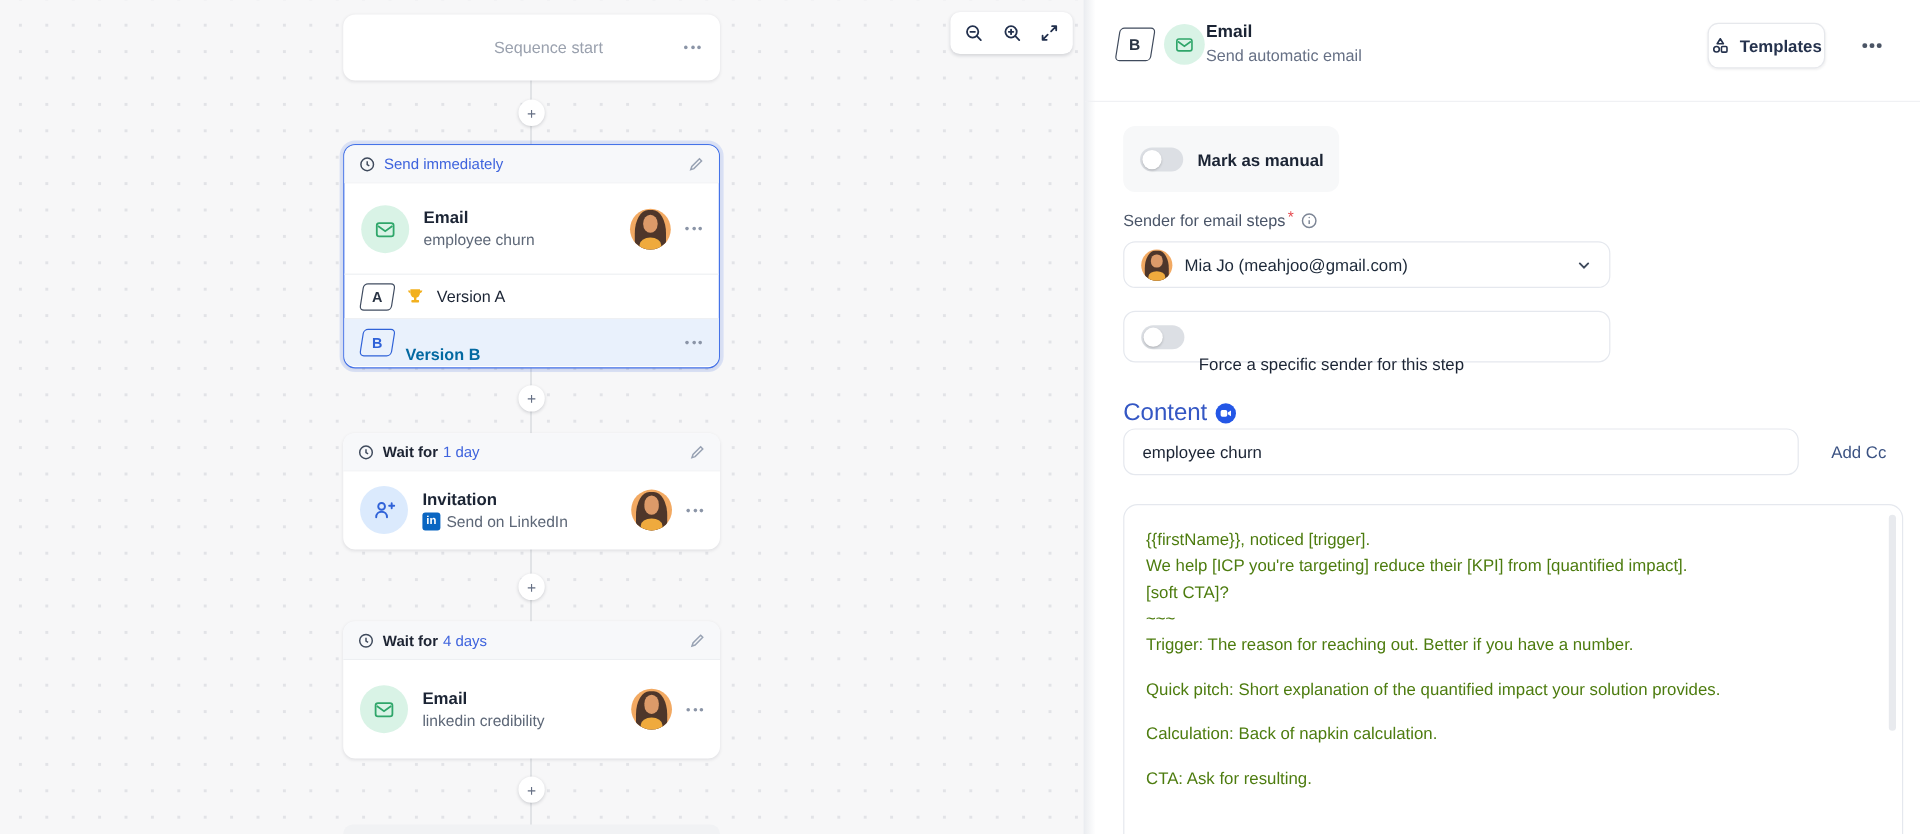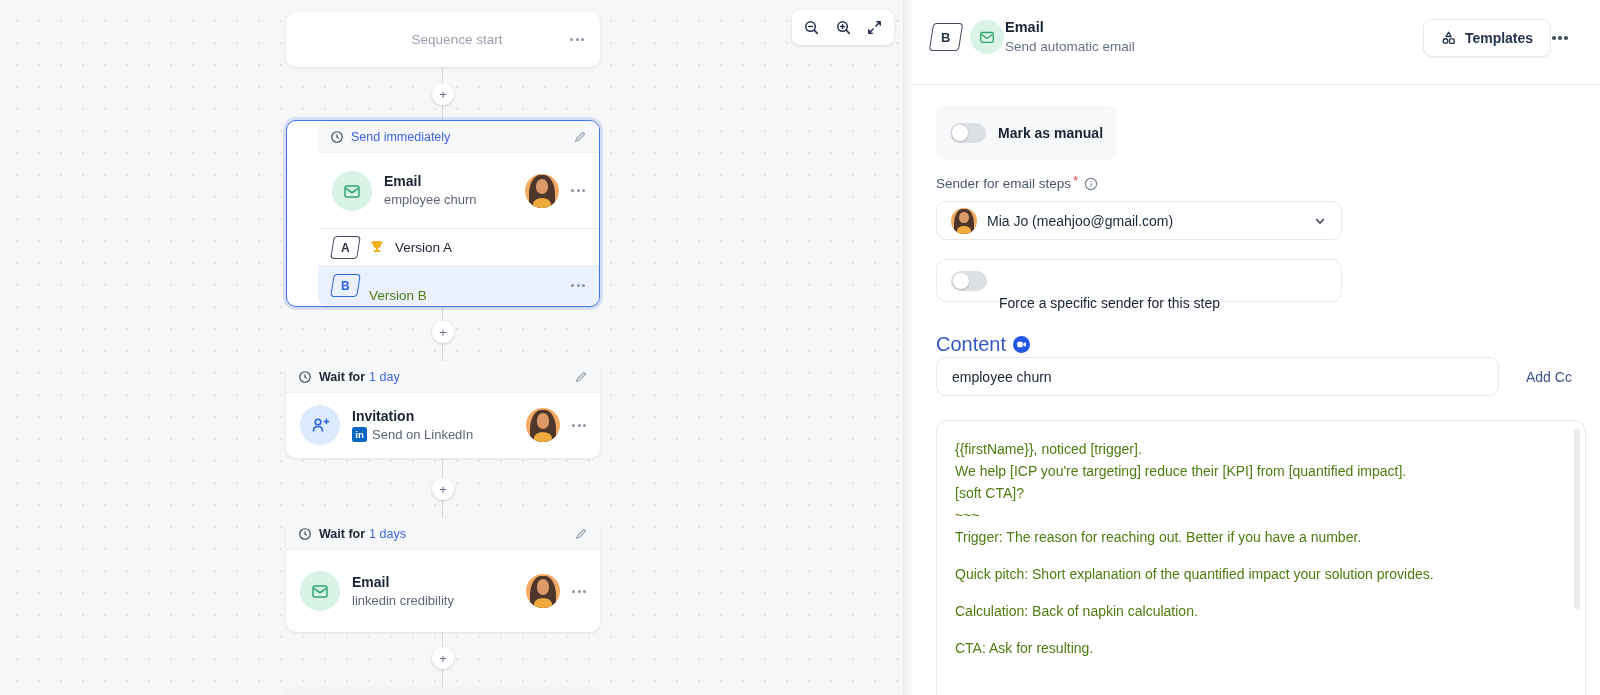--- a/index.html
+++ b/index.html
@@ -11,21 +11,21 @@
     background-color:#f7f7f8;
     background-image:radial-gradient(circle,#e2e3e7 1.3px,transparent 1.5px);
     background-size:22px 22px; background-position:6px 10px; }
   .connector { position:absolute; left:442px; top:40px; width:1px; height:655px; background:#d3d6db; }
   .plus-btn { position:absolute; left:432px; width:22px; height:22px; border-radius:50%;
     background:#fff; box-shadow:0 1px 3px rgba(16,24,40,.18); color:#667085;
     font-size:13px; display:flex; align-items:center; justify-content:center; cursor:pointer; }
 
   .card { position:absolute; left:286px; width:314px; background:#fff; border-radius:10px;
     box-shadow:0 1px 3px rgba(16,24,40,.10); }
-  .card.selected { border:1.5px solid #4573e8; box-shadow:0 0 0 3px rgba(69,115,232,.16),0 1px 3px rgba(16,24,40,.06);padding-left:31px; }
+  .card.selected { border:1.5px solid #4573e8; box-shadow:0 0 0 3px rgba(69,115,232,.16),0 1px 3px rgba(16,24,40,.06); }
 
   .seq-start { top:12px; height:55px; display:flex; align-items:center; }
   .seq-start .label { flex:1; text-align:center; color:#9aa1ae; font-size:13.5px; padding-left:58px; }
 
   .node-header { height:32px; background:#f7f8fa; border-bottom:1px solid #edeff2;
     border-radius:9px 9px 0 0; display:flex; align-items:center; padding:0 12px; gap:7px; }
   .node-header .htxt { font-size:12.5px; font-weight:500; color:#3e63dd; }
   .node-header .htxt-dark { font-size:12.5px; font-weight:600; color:#1d2433; }
   .node-header .hval { font-size:12.5px; font-weight:500; color:#3e63dd; margin-left:-3px; }
   .node-header .spacer { flex:1; }
@@ -42,21 +42,21 @@
   .dots i { width:3px; height:3px; border-radius:50%; background:#8b95a7; }
 
   .version-row { height:37px; border-top:1px solid #eef0f3; display:flex; align-items:center; padding:0 14px; gap:10px; }
   .version-row.b { height:40px; background:#e9f1fc; border-radius:0 0 8px 8px; }
   .ab-badge { width:27px; height:23px; border:1.6px solid #414d61; border-radius:4px;
     transform:skewX(-9deg); display:flex; align-items:center; justify-content:center; flex:none; }
   .ab-badge span { transform:skewX(9deg); font-size:12px; font-weight:700; color:#2a3444; }
   .ab-badge.blue { border-color:#2f62d8; }
   .ab-badge.blue span { color:#2f62d8; }
   .vlabel { font-size:13.5px; color:#1b2434; }
-  .vlabel.blue { color:#4d7c0f; font-weight:400;margin-top:19px; }
+  .vlabel.blue { color:#0369a1; font-weight:700;margin-top:19px; }
 
   .li-badge { width:15px; height:15px; background:#0a66c2; border-radius:2.5px; color:#fff;
     font-size:9.5px; font-weight:700; display:flex; align-items:center; justify-content:center; flex:none; }
 
   .avatar { position:relative; width:34px; height:34px; border-radius:50%; background:#f2a962; overflow:hidden; flex:none; }
   .avatar .hair { position:absolute; left:11%; top:5%; width:78%; height:135%; background:#4e362a; border-radius:42% 42% 38% 38%; }
   .avatar .shirt { position:absolute; left:23%; bottom:-8%; width:54%; height:36%; background:#efaa3d; border-radius:50% 50% 0 0; }
   .avatar .face { position:absolute; left:31%; top:16%; width:38%; height:45%; background:#dc9a69; border-radius:50%; }
 
   .partial-card { position:absolute; left:286px; top:687px; width:314px; height:8px;
@@ -72,21 +72,21 @@
   .panel::before { content:""; position:absolute; left:0; top:0; bottom:0; width:9px;
     background:linear-gradient(90deg,#eceef1,#ffffff); }
   .panel-header { position:absolute; left:0; top:0; width:100%; height:85px; border-bottom:1px solid #f0f1f4; }
   .p-badge { position:absolute; left:27px; top:23px; width:30px; height:28px; border:1.7px solid #3f4a5c;
     border-radius:4px; transform:skewX(-9deg); display:flex; align-items:center; justify-content:center; background:#fff; }
   .p-badge span { transform:skewX(9deg); font-size:13px; font-weight:700; color:#2a3444; }
   .p-mailcircle { position:absolute; left:66px; top:20px; width:34px; height:34px; border-radius:50%;
     background:#d9f3e6; display:flex; align-items:center; justify-content:center; }
   .p-title { position:absolute; left:101px; top:19px; font-size:14.5px; font-weight:700; color:#1b2434; }
   .p-sub { position:absolute; left:101px; top:39px; font-size:13.5px; color:#667085; }
-  .templates-btn { position:absolute; left:519px; top:19px; width:128px; height:38px; background:#fff;
+  .templates-btn { position:absolute; left:519px; top:19px; width:98px; height:38px; background:#fff;
     border:1px solid #e6e8ec; border-radius:9px; box-shadow:0 1px 2px rgba(16,24,40,.06);
     display:flex; align-items:center; justify-content:center; gap:8px; cursor:pointer; }
   .templates-btn span { font-size:14px; font-weight:600; color:#25324d; }
   .p-dots { position:absolute; left:648px; top:28px; width:26px; height:20px; }
   .p-dots i { width:3.5px; height:3.5px; background:#4b5565; }
 
   .manual-box { position:absolute; left:32px; top:105px; width:180px; height:55px; background:#f7f8f9;
     border-radius:10px; display:flex; align-items:center; padding:0 14px; gap:12px; }
   .toggle { width:36px; height:20px; border-radius:10px; background:#dcdfe4; position:relative; flex:none; cursor:pointer; }
   .toggle .knob { position:absolute; left:2px; top:2px; width:16px; height:16px; border-radius:50%;
@@ -242,21 +242,21 @@
 
   <div class="plus-btn" style="top:478px">+</div>
 
   <div class="card" style="top:518px; height:114px">
     <div class="node-header">
       <svg width="14" height="14" viewBox="0 0 16 16" fill="none" stroke="#3f4a5c" stroke-width="1.4">
           <circle cx="8" cy="8" r="6"></circle>
           <path d="M8 5v3.2l2 1.2"></path>
         </svg>
       <span class="htxt-dark">Wait for</span>
-      <span class="hval">1 days</span>
+      <span class="hval">4 days</span>
       <span class="spacer"></span>
       <svg width="14" height="14" viewBox="0 0 16 16" fill="none" stroke="#98a2b3" stroke-width="1.4">
           <path d="M11.3 2.7l2 2L6 12l-3 1 1-3z"></path>
         </svg>
     </div>
     <div class="step-row" style="height:82px">
       <div class="icon-circle green">
         <svg width="20" height="20" viewBox="0 0 20 20" fill="none" stroke="#2fa66a" stroke-width="1.5">
             <rect x="3" y="5" width="14" height="11" rx="2"></rect>
             <path d="M4 7.3l6 4.4 6-4.4"></path>

